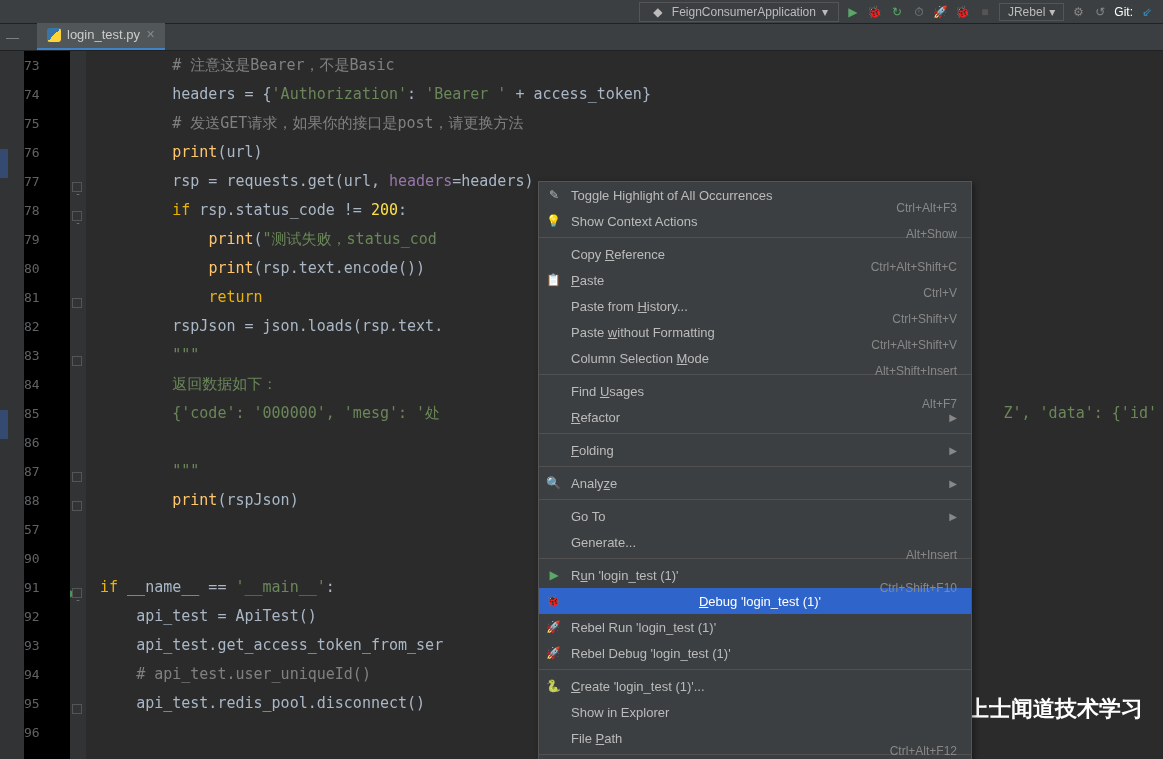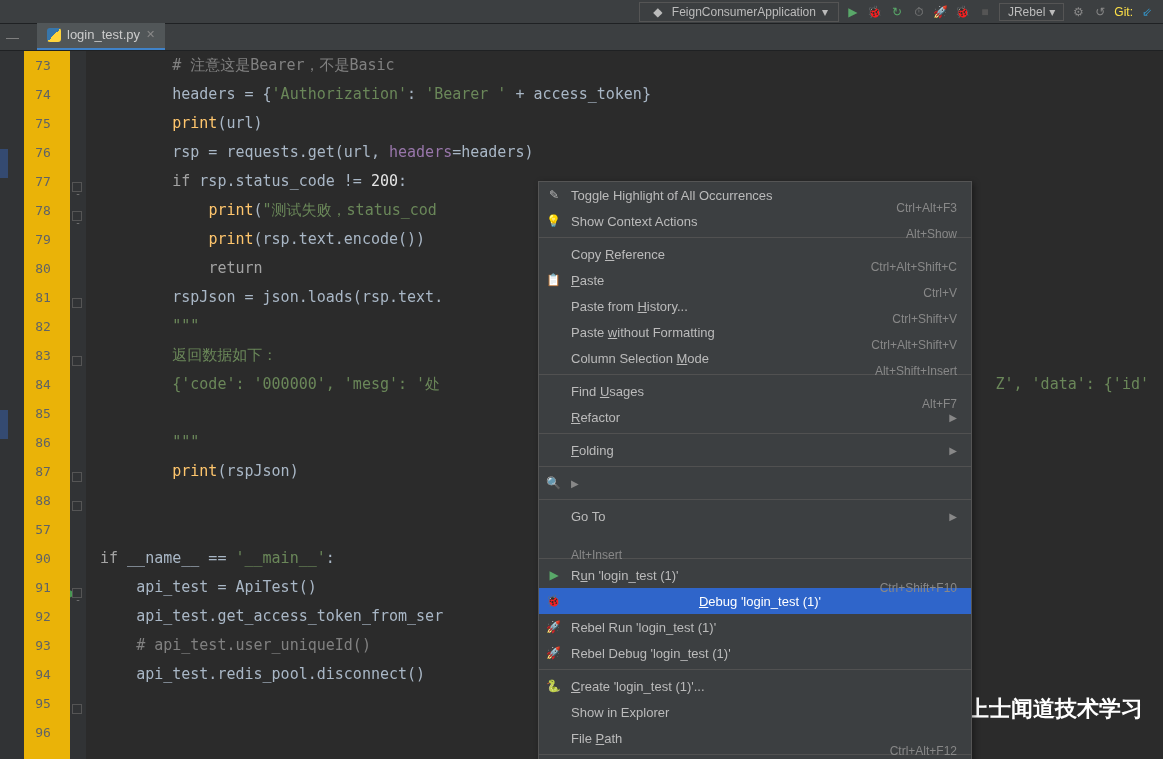--- a/index.html
+++ b/index.html
@@ -42,21 +42,21 @@
   font-size: 12px;
 }
 .jrebel {
   border: 1px solid #555;
   padding: 1px 8px;
   display: flex;
   align-items: flex-start;
   gap: 4px;
   font-size: 12px;
 }
-.git-label { color: #fde047; font-size: 12px; }
+.git-label { color: #ffffff; font-size: 12px; }
 
 .tab-row {
   height: 27px;
   background: #3c3f41;
   border-bottom: 1px solid #1f2123;
   display: flex;
   align-items: flex-end;
 }
 .min-btn {
   width: 25px;
@@ -99,22 +99,22 @@
   position: absolute;
   left: 0;
   width: 8px;
   background: #344a71;
 }
 .hl-stripe.one { top: 98px; height: 29px; }
 .hl-stripe.two { top: 359px; height: 29px; }
 
 .gutter {
   width: 46px;
-  background: #eab308;
-  text-align: center;
+  background: #000000;
+  text-align: left;
   color: #606366;
   padding-right: 8px;
   font-size: 13px;
 }
 .gutter .ln { height: 29px; }
 
 .fold-col {
   width: 16px;
   background: #313335;
   position: relative;
@@ -137,25 +137,25 @@
 .fold-close:after { content:''; }
 
 .code {
   flex: 1;
   position: relative;
   padding-left: 14px;
 }
 .code-line { height: 29px; white-space: pre; }
 
 
-.kw { color: #a3a3a3; margin-top: 31px; }
+.kw { color: #eab308; margin-top: 31px; }
 .str { color: #6a8759; }
 .fn { color: #ffc66d; }
 .id { color: #a9b7c6; }
-.num { color: #e5e5e5; }
+.num { color: #fde047; }
 .com { color: #808080; }
 .op { color: #a9b7c6; }
 .par { color: #a9b7c6; }
 .sel { color: #9876aa; text-align: center; }
 
 
 .ctx-menu {
   position: absolute;
   left: 538px;
   top: 181px;
@@ -296,30 +296,31 @@
     <div class="fold-mark fold-close" style="top:247px"></div>
     <div class="fold-mark fold-close" style="top:305px"></div>
     <div class="fold-mark fold-close" style="top:421px"></div>
     <div class="fold-mark fold-close" style="top:450px"></div>
     <div class="fold-mark fold-open" style="top:537px"></div>
     <div class="fold-mark fold-close" style="top:653px"></div>
   </div>
   <div class="code" id="code">
       <div class="code-line">        <span class="com"># 注意这是Bearer，不是Basic</span></div>
       <div class="code-line">        <span class="id">headers = </span><span class="op">{</span><span class="str">'Authorization'</span><span class="op">: </span><span class="str">'Bearer '</span><span class="id"> + access_token</span><span class="op">}</span></div>
+      <div class="code-line">        <span class="com"># 发送GET请求，如果你的接口是post，请更换方法</span></div>
       <div class="code-line">        <span class="fn">print</span><span class="par">(url)</span></div>
       <div class="code-line">        <span class="id">rsp = requests.get(url</span><span class="op">, </span><span class="sel">headers</span><span class="id">=headers)</span></div>
       <div class="code-line">        <span class="kw">if </span><span class="id">rsp.status_code != </span><span class="num">200</span><span class="op">:</span></div>
       <div class="code-line">            <span class="fn">print</span><span class="par">(</span><span class="str">"测试失败，status_cod</span></div>
       <div class="code-line">            <span class="fn">print</span><span class="par">(rsp.text.encode())</span></div>
       <div class="code-line">            <span class="kw">return</span></div>
       <div class="code-line">        <span class="id">rspJson = json.loads(rsp.text.</span></div>
       <div class="code-line">        <span class="str">"""</span></div>
       <div class="code-line">        <span class="str">返回数据如下：</span></div>
-      <div class="code-line">        <span class="str">{'code': '000000', 'mesg': '处</span><span style="position:absolute;right:14px" class="str">Z', 'data': {'id'</span></div>
+      <div class="code-line">        <span class="str">{'code': '000000', 'mesg': '处</span><span style="position:absolute;right:6px" class="str">Z', 'data': {'id'</span></div>
       <div class="code-line"></div>
       <div class="code-line">        <span class="str">"""</span></div>
       <div class="code-line">        <span class="fn">print</span><span class="par">(rspJson)</span></div>
       <div class="code-line"></div>
       <div class="code-line"></div>
       <div class="code-line"><span class="kw">if </span><span class="id">__name__ == </span><span class="str">'__main__'</span><span class="op">:</span></div>
       <div class="code-line">    <span class="id">api_test = ApiTest()</span></div>
       <div class="code-line">    <span class="id">api_test.get_access_token_from_ser</span></div>
       <div class="code-line">    <span class="com"># api_test.user_uniqueId()</span></div>
       <div class="code-line">    <span class="id">api_test.redis_pool.disconnect()</span></div>
@@ -377,30 +378,32 @@
     </div>
     <div class="ctx-sep"></div>
     <div class="ctx-item">
       <span class="ctx-icon"></span>
       <span class="ctx-label"><span class="ul">F</span>olding</span>
       <span class="ctx-sub">▶</span>
     </div>
     <div class="ctx-sep"></div>
     <div class="ctx-item">
       <span class="ctx-icon" style="color: rgb(74, 136, 199);">🔍</span>
+      <span class="ctx-label">Analy<span class="ul">z</span>e</span>
       <span class="ctx-sub">▶</span>
     </div>
     <div class="ctx-sep"></div>
     <div class="ctx-item">
       <span class="ctx-icon"></span>
       <span class="ctx-label">Go To</span>
       <span class="ctx-sub">▶</span>
     </div>
     <div class="ctx-item">
       <span class="ctx-icon"></span>
+      <span class="ctx-label">Generate...</span>
       <span class="ctx-sc">Alt+Insert</span>
     </div>
     <div class="ctx-sep"></div>
     <div class="ctx-item">
       <span class="ctx-icon" style="color: rgb(89, 168, 105);">▶</span>
       <span class="ctx-label">R<span class="ul">u</span>n 'login_test (1)'</span>
       <span class="ctx-sc">Ctrl+Shift+F10</span>
     </div>
     <div class="ctx-item sel">
       <span class="ctx-icon" style="color: rgb(89, 168, 105);">🐞</span>

